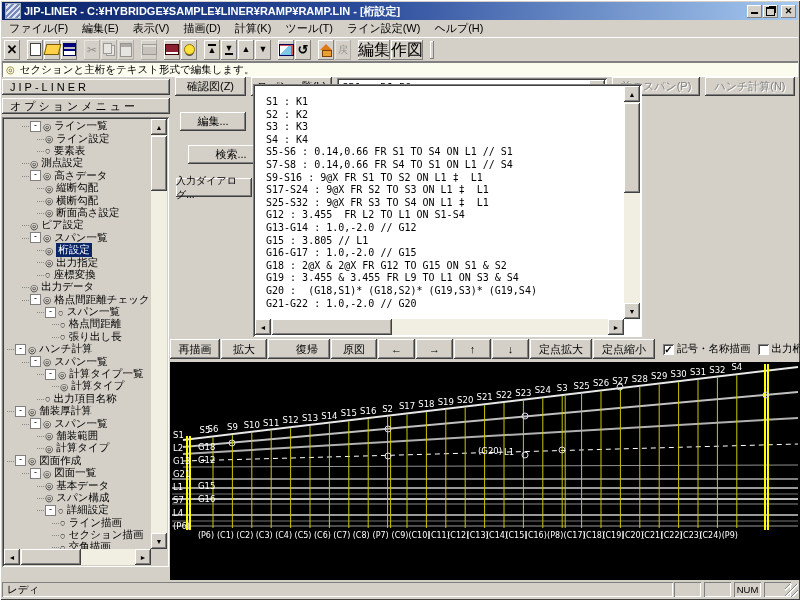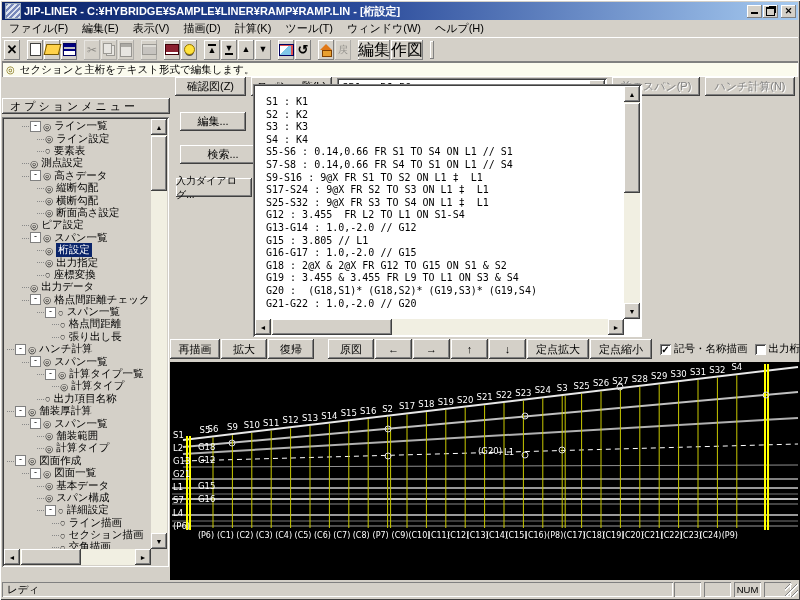--- a/index.html
+++ b/index.html
@@ -132,21 +132,21 @@
       </div>
   </div>
 
   <div id="menubar">
       <div class="mitem">ファイル(F)</div>
       <div class="mitem">編集(E)</div>
       <div class="mitem">表示(V)</div>
       <div class="mitem">描画(D)</div>
       <div class="mitem">計算(K)</div>
       <div class="mitem">ツール(T)</div>
-      <div class="mitem">ウィンドウ(W)</div>
+      <div class="mitem">ライン設定(W)</div>
       <div class="mitem">ヘルプ(H)</div>
     </div>
 
   <div id="toolbar">
       <div class="tbtn">
         <span class="ticon i-x">✕</span>
       </div>
       <div class="tsep"></div>
       <div class="tbtn">
         <span class="ticon i-new"></span>
@@ -214,20 +214,21 @@
       </div>
       <div class="thandle"></div>
     </div>
 
   <div id="infobar">
     <span class="ib-ico">◎</span>
     <span>セクションと主桁をテキスト形式で編集します。</span>
   </div>
 
   <div id="sidebar">
+    <div class="shdr raised">JIP-LINER</div>
     <div class="shdr raised" style="position:absolute;top:19px;left:0;right:0;">オプションメニュー</div>
     <div id="treeframe">
       <div id="tree">
           <div class="trow" style="padding-left: 17px;">
             <span class="tdot"></span>
             <span class="texp">-</span>
             <span class="tico">◎</span>
             <span class="tlab">ライン一覧</span>
           </div>
           <div class="trow" style="padding-left: 32px;">
@@ -430,21 +431,21 @@
     <div class="btn" style="left:5px;top:2px;width:71px;height:19px;">確認図(Z)</div>
     <div class="btn" style="left:81px;top:2px;width:81px;height:19px;">スパン一覧(L)</div>
     <div id="combo">
       <span class="cval">SP1   : P6-P9</span>
       <span id="combobtn">▼</span>
     </div>
     <div class="btn bdis" style="left:442px;top:2px;width:88px;height:19px;">前のスパン(P)</div>
     <div class="btn bdis" style="left:535px;top:2px;width:90px;height:19px;">ハンチ計算(N)</div>
 
     <div class="btn" style="left:10px;top:37px;width:66px;height:19px;">編集...</div>
-    <div class="btn" style="left:10px;top:70px;width:86px;height:19px;">検索...</div>
+    <div class="btn" style="left:18px;top:70px;width:86px;height:19px;">検索...</div>
     <div class="btn" style="left:6px;top:103px;width:76px;height:19px;font-size:10px;">入力ダイアログ...</div>
 
     <div id="editor">
       <div id="edtext">S1 : K1
 S2 : K2
 S3 : K3
 S4 : K4
 S5-S6 : 0.14,0.66 FR S1 TO S4 ON L1 // S1
 S7-S8 : 0.14,0.66 FR S4 TO S1 ON L1 // S4
 S9-S16 : 9@X FR S1 TO S2 ON L1 ‡  L1
@@ -468,21 +469,21 @@
         <div class="sthumb" style="left:17px;top:0;width:120px;height:16px;"></div>
         <div class="sbtn" style="right:0;top:0;">►</div>
       </div>
     </div>
 
   </div>
 
   <div id="viewbar">
       <div class="vbtn" style="width: 50px; margin-right: 1px;">再描画</div>
       <div class="vbtn" style="width: 46px; margin-right: 1px;">拡大</div>
-      <div class="vbtn" style="width: 46px; margin-right: 14px;">復帰</div>
+      <div class="vbtn" style="width: 46px; margin-right: 1px; padding-left: 16px;">復帰</div>
       <div class="vbtn" style="width: 46px; margin-right: 1px;">原図</div>
       <div class="vbtn" style="width: 37px; margin-right: 1px;">←</div>
       <div class="vbtn" style="width: 37px; margin-right: 1px;">→</div>
       <div class="vbtn" style="width: 37px; margin-right: 1px;">↑</div>
       <div class="vbtn" style="width: 37px; margin-right: 1px;">↓</div>
       <div class="vbtn" style="width: 62px; margin-right: 1px;">定点拡大</div>
       <div class="vbtn" style="width: 62px; margin-right: 1px;">定点縮小</div>
       <div class="cbwrap">
         <span class="cbox">✓</span>
         <span class="cblab">記号・名称描画</span>

